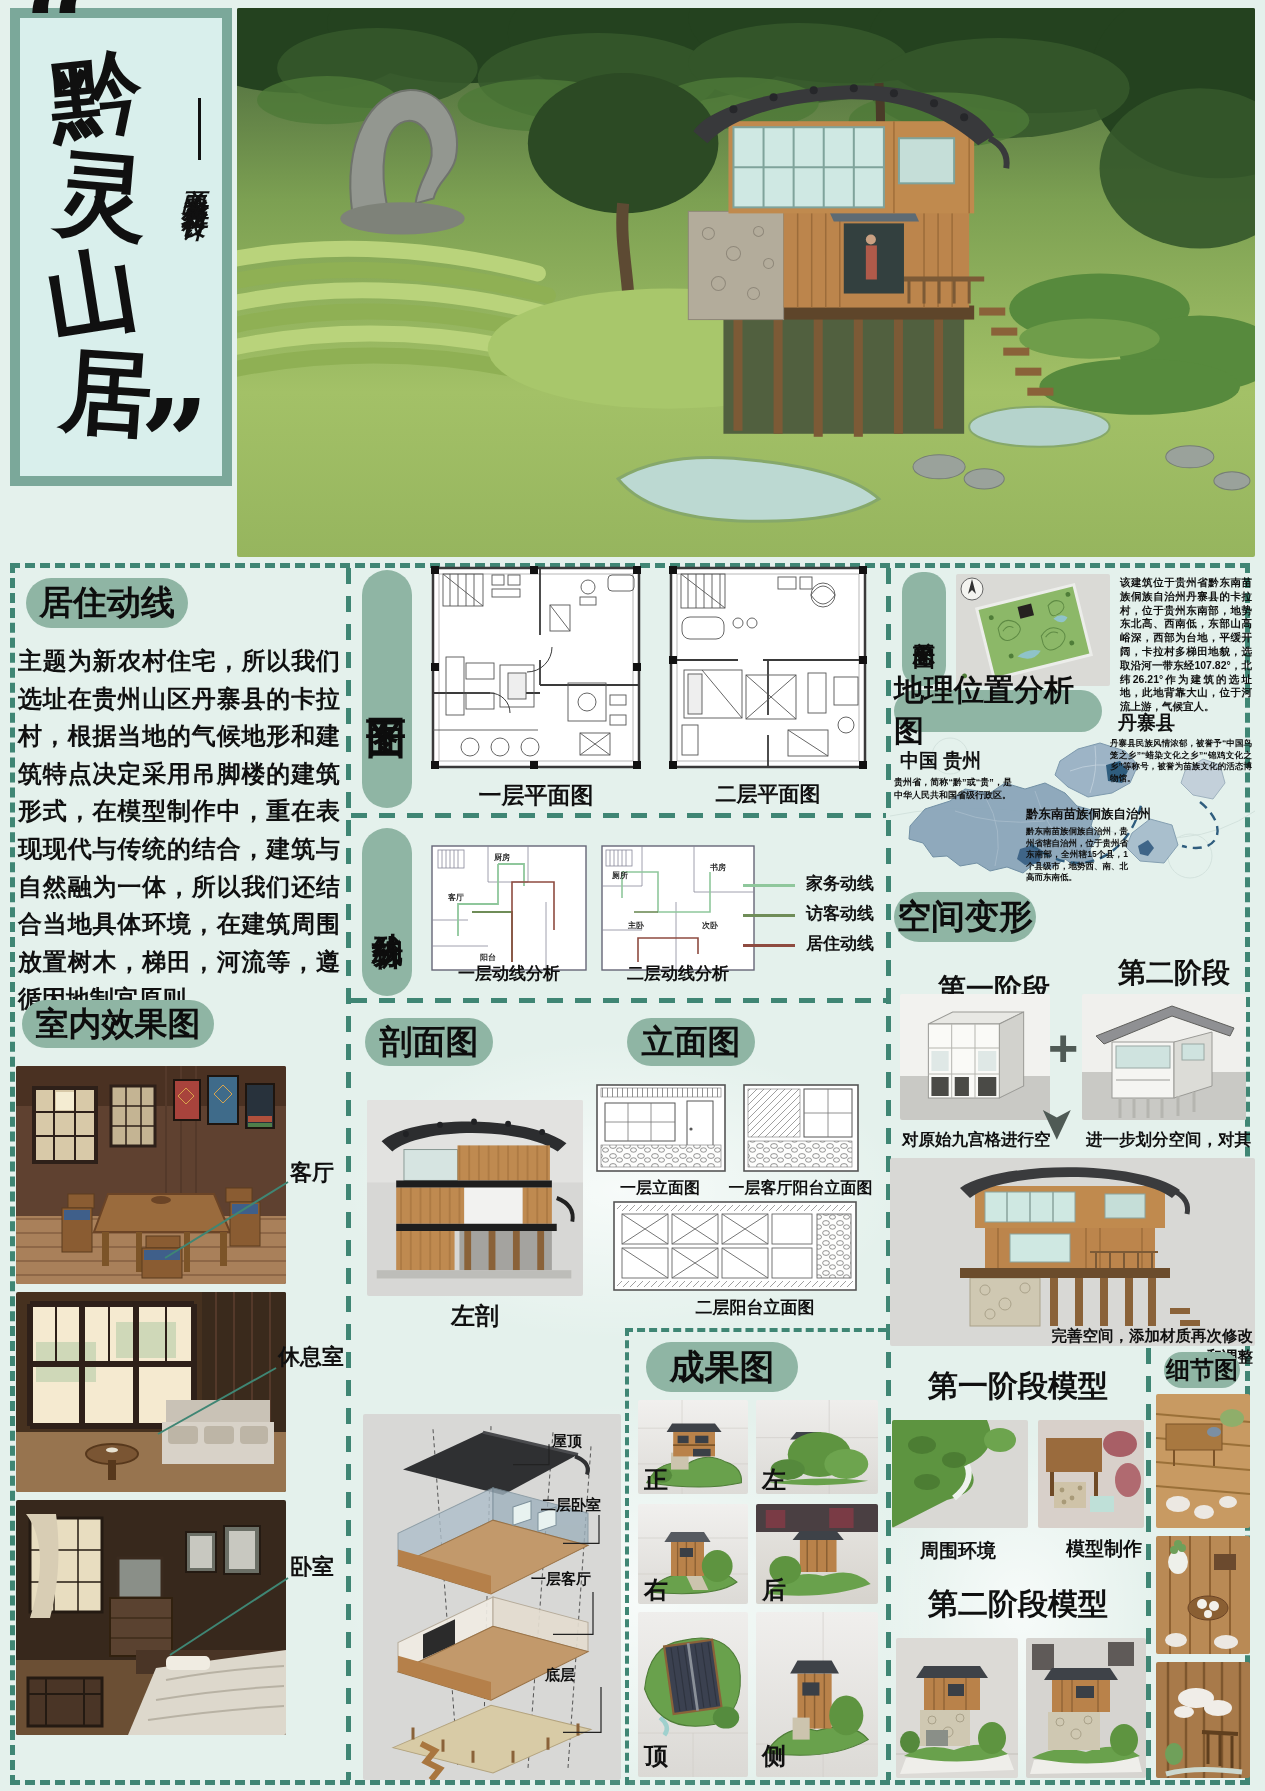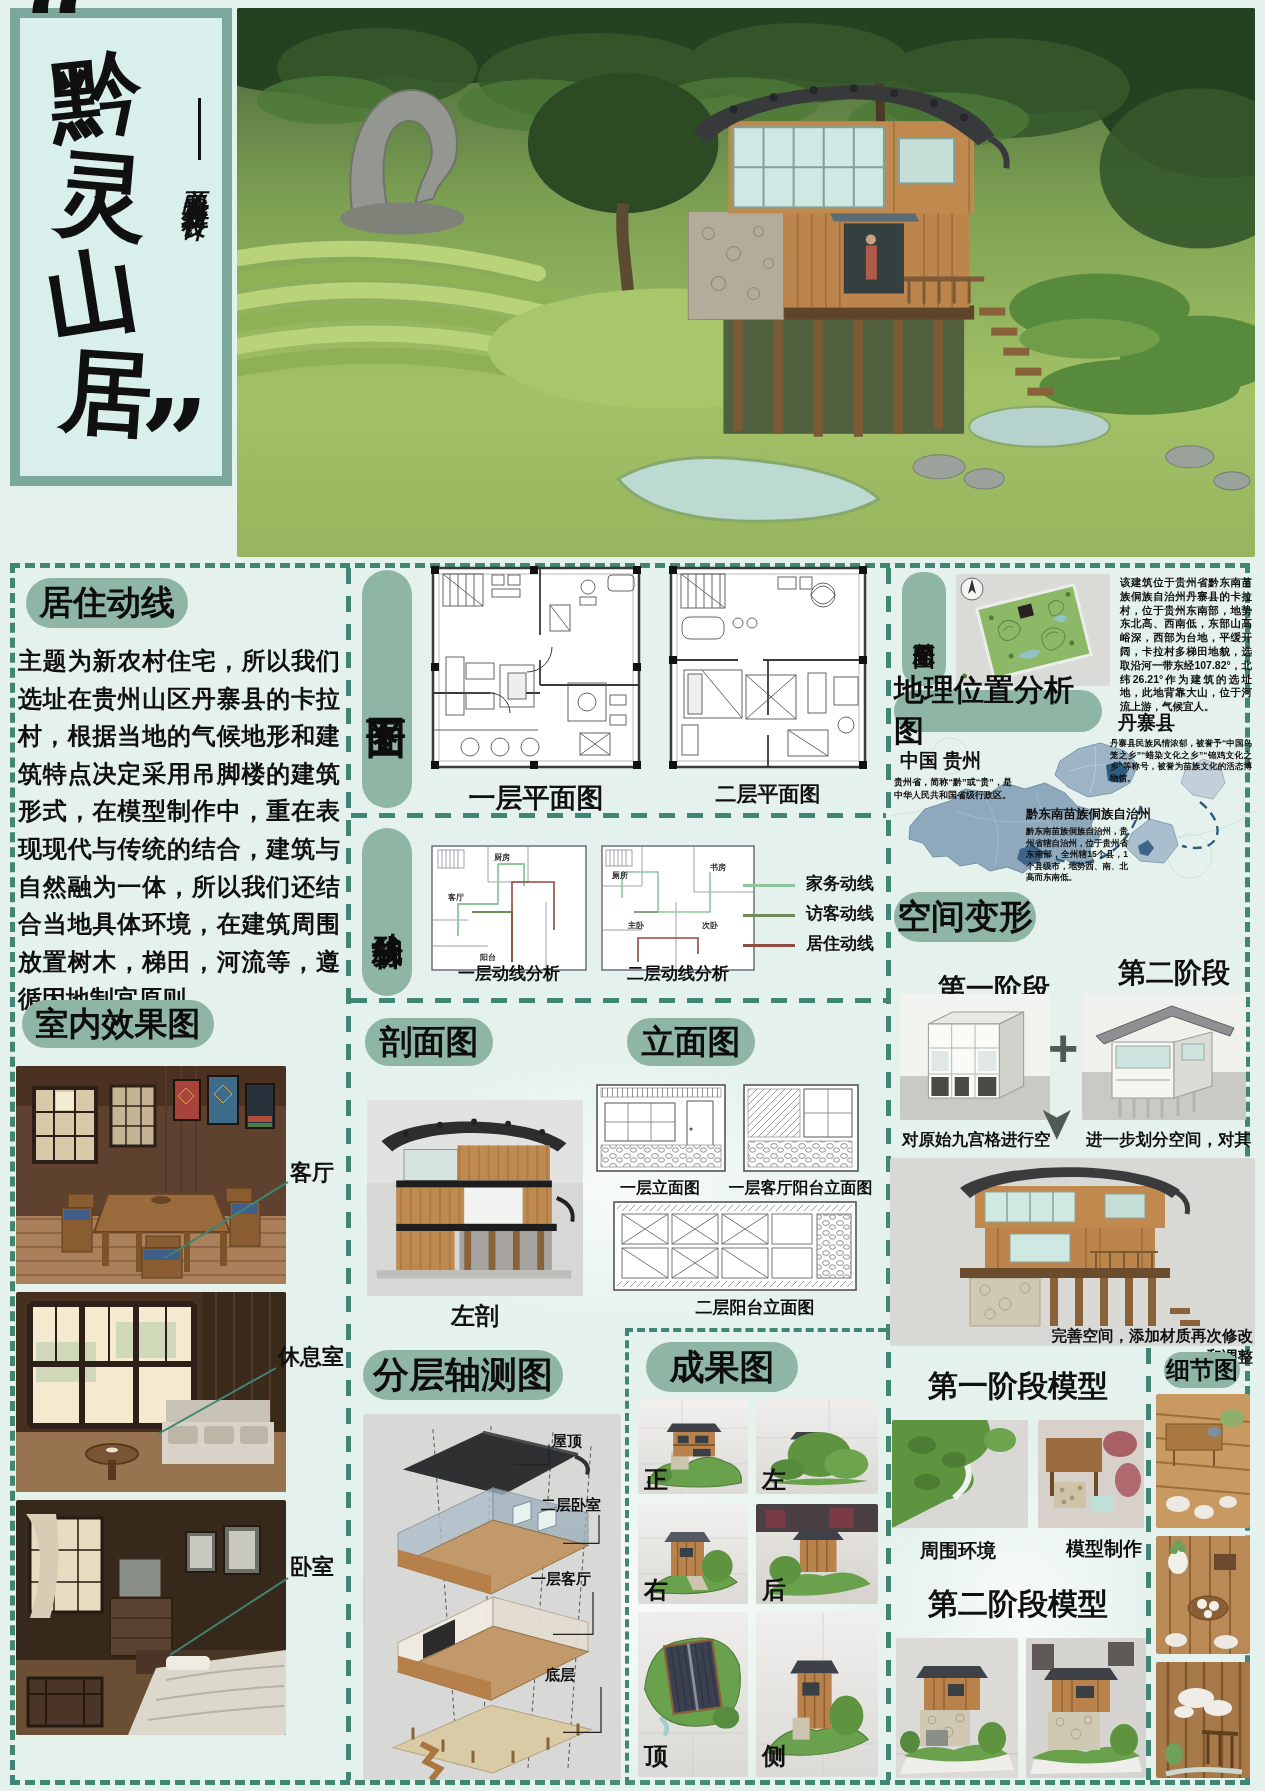--- a/index.html
+++ b/index.html
@@ -423,21 +423,21 @@
           <circle cx="100" cy="182" r="9"></circle>
         <rect x="150" y="168" width="30" height="22"></rect>
           <path d="M150,168 l30,22 m0,-22 l-30,22"></path>
       </g>
       <g stroke="#3a3a3a" stroke-width="1" fill="none">
           <path d="M60,128 A20,20 0 0 1 80,148"></path>
           <path d="M110,70 A25,25 0 0 1 135,95" transform="rotate(90 110 82)"></path>
         </g>
     </svg>
   </div>
-  <div class="abs cap ctr" style="left:430px;top:780px;width:212px;font-size:27px;">一层平面图</div>
+  <div class="abs cap ctr" style="left:430px;top:780px;width:212px;font-size:23px;">一层平面图</div>
 
   <div class="abs" style="left:668px;top:565px;width:200px;height:205px;">
     <svg viewBox="0 0 200 205" width="200" height="205">
       <rect x="3" y="3" width="194" height="199" fill="#fff" stroke="#3a3a3a" stroke-width="2.5"></rect>
       <rect x="9" y="9" width="182" height="187" fill="none" stroke="#999" stroke-width="0.7"></rect>
       <g stroke="#3a3a3a" stroke-width="1.8" fill="none">
           <path d="M3,95 H70 M95,95 H197 M100,95 V150 M100,170 V202"></path>
         </g>
       <g stroke="#555" stroke-width="0.9" fill="none">
         <rect x="13" y="9" width="44" height="34"></rect>
@@ -606,21 +606,20 @@
           <path d="M60,48 l46,30 m0,-30 l-46,30"></path>
         <rect x="110" y="48" width="46" height="30"></rect>
           <path d="M110,48 l46,30"></path>
         <rect x="160" y="48" width="40" height="30"></rect>
       </g>
       <rect x="205" y="14" width="34" height="64" fill="url(#pst)" stroke="#666" stroke-width=".9"></rect>
     </svg>
   </div>
   <div class="abs cap ctr" style="left:650px;top:1296px;width:210px;font-size:17px;">二层阳台立面图</div>
 
-  <div class="pill hpill abs" style="left:363px;top:1350px;width:200px;height:50px;font-size:36px;">分层轴测图</div>
   <div class="abs photo" style="left:363px;top:1414px;width:258px;height:366px;">
     <svg viewBox="0 0 258 362" width="258" height="366" preserveAspectRatio="none">
       <rect width="258" height="362" fill="#d8d8d6"></rect>
       <g stroke="#333" stroke-width="1" stroke-dasharray="4 3" opacity=".8">
         <line x1="70" y1="15" x2="95" y2="350"></line>
           <line x1="128" y1="12" x2="120" y2="350"></line>
         <line x1="190" y1="18" x2="165" y2="350"></line>
           <line x1="228" y1="32" x2="205" y2="350"></line>
       </g>
       <path d="M40,55 L120,18 L215,40 L140,80 Z" fill="#2f3032"></path>

